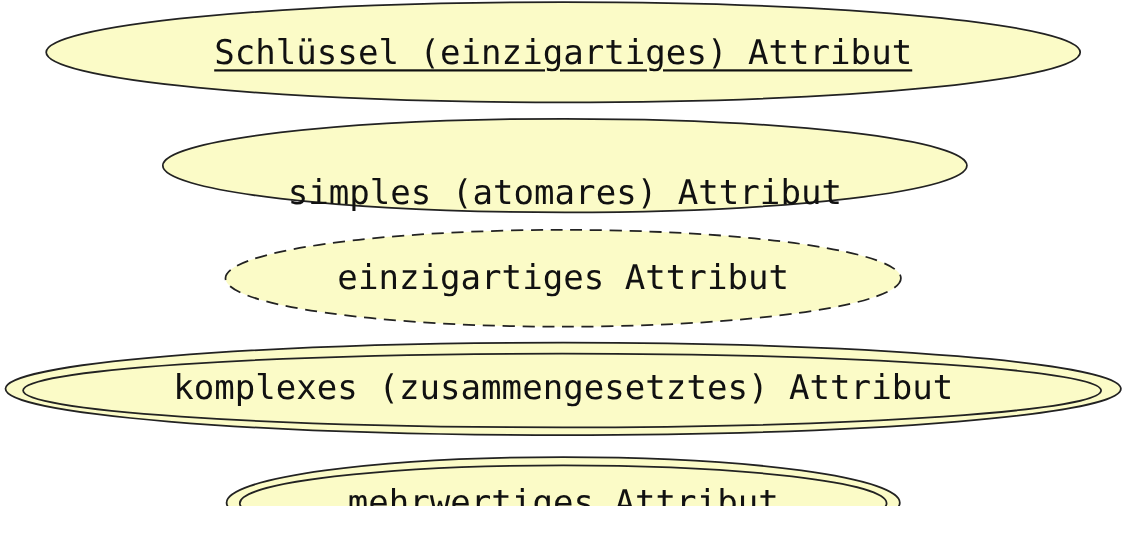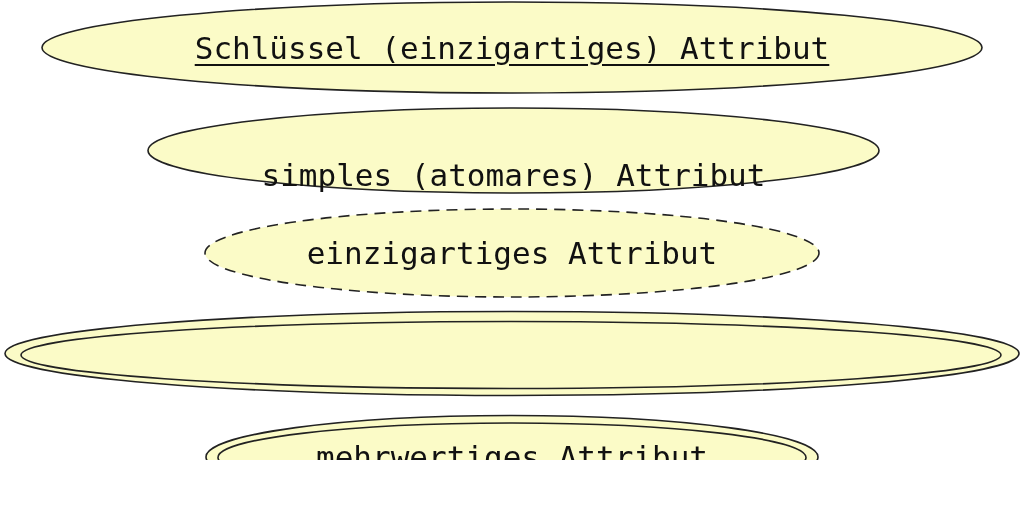--- a/index.html
+++ b/index.html
@@ -83,18 +83,21 @@
   </div>
 
   <div class="label lbl-2">
     <span>simples (atomares) Attribut</span>
   </div>
 
   <div class="label lbl-3">
     <span>einzigartiges Attribut</span>
   </div>
 
+  <div class="label lbl-4">
+    <span>komplexes (zusammengesetztes) Attribut</span>
+  </div>
 
   <div class="label lbl-5">
     <span>mehrwertiges Attribut</span>
   </div>
 
 </div>
 
 </body></html>

